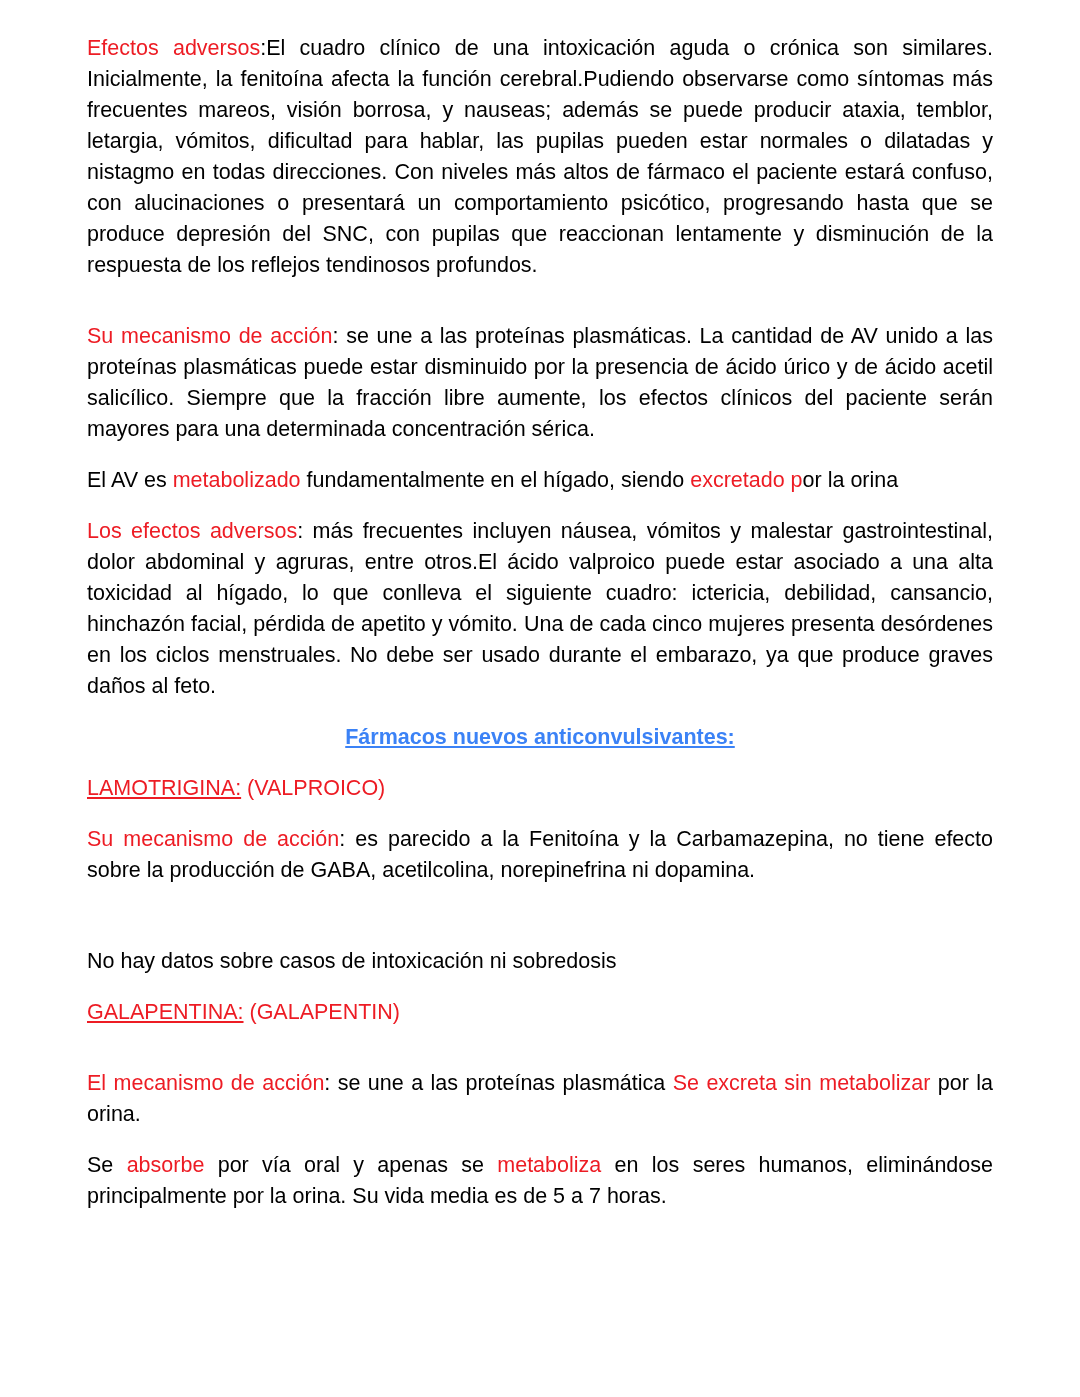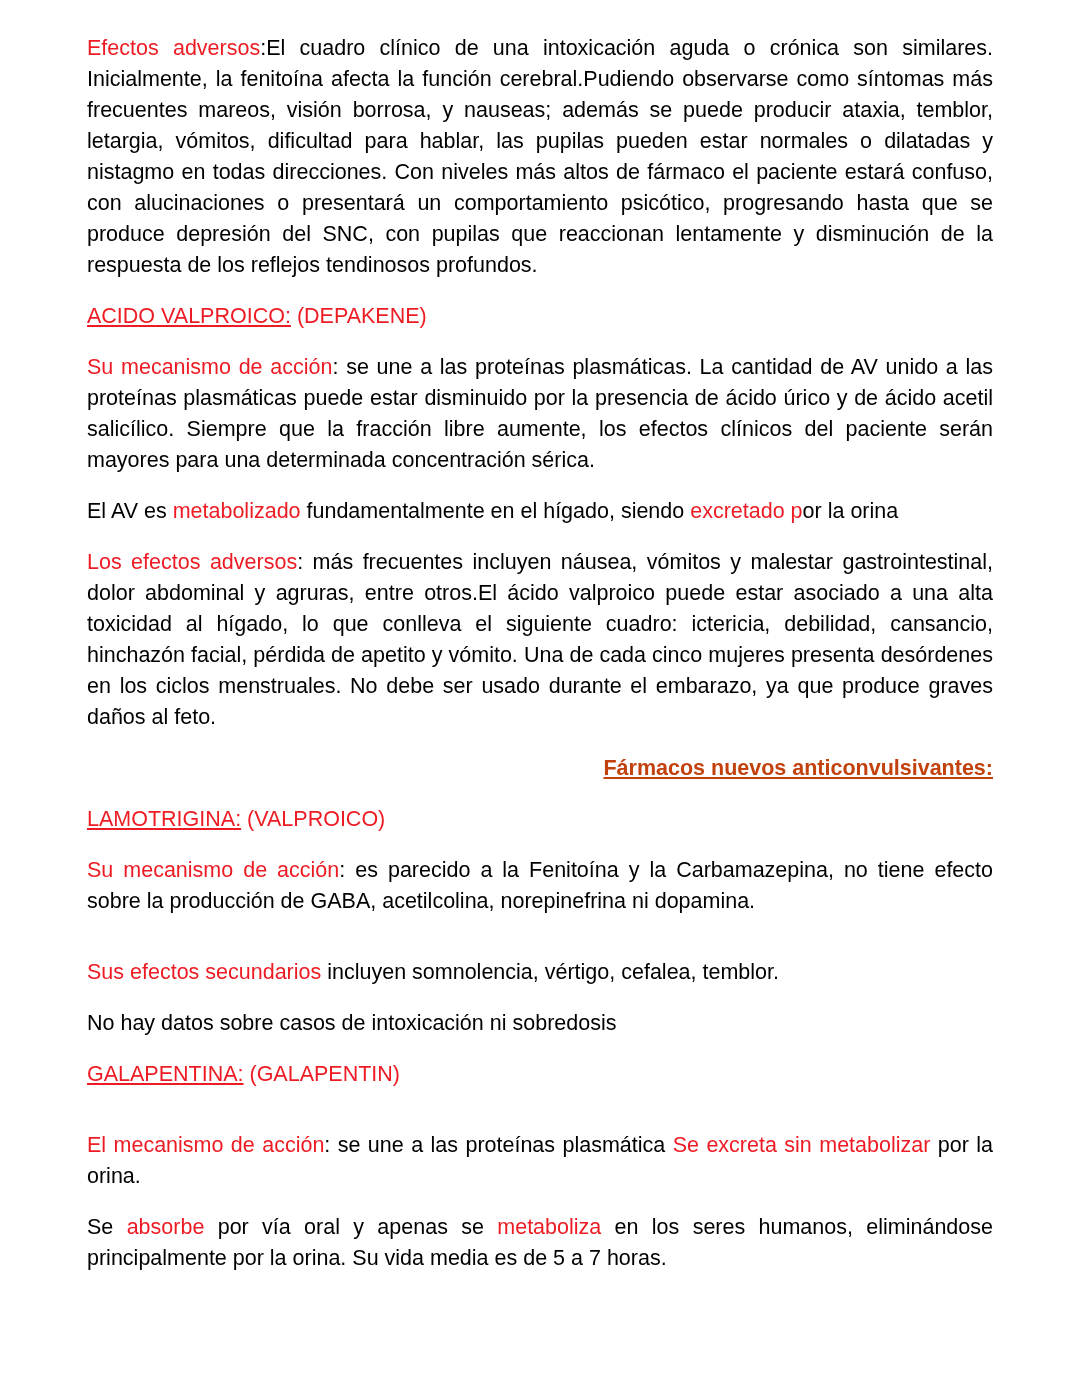--- a/index.html
+++ b/index.html
@@ -48,49 +48,47 @@
   .heading-red {
     font-size: 21.5px;
     line-height: 31px;
     color: #ED1C24;
     text-align: left;
     margin: 0;
   }
   .heading-black-bold {
     font-size: 21.5px;
     line-height: 31px;
-    color: #c2410c;
+    color: #3b82f6;
     font-weight: bold;
-    text-align: right;
+    text-align: center;
     margin: 0;
   }
 </style>
 </head>
 <body>
 
 <div id="page">
   <div class="doc-body" id="doc-body">
       <p class="para" id="efectos-adversos-fenitoina"><span class="red">Efectos adversos</span><span>:El cuadro clínico de una intoxicación aguda o crónica son similares. Inicialmente, la fenitoína afecta la función cerebral.Pudiendo observarse como síntomas más frecuentes mareos, visión borrosa, y nauseas; además se puede producir ataxia, temblor, letargia, vómitos, dificultad para hablar, las pupilas pueden estar normales o dilatadas y nistagmo en todas direcciones. Con niveles más altos de fármaco el paciente estará confuso, con alucinaciones o presentará un comportamiento psicótico, progresando hasta que se produce depresión del SNC, con pupilas que reaccionan lentamente y disminución de la respuesta de los reflejos tendinosos profundos.</span></p>
       <div class="gap-md"></div>
-      <p class="heading-red" id="acido-valproico-heading"><span class="red u">ACIDO VALPROICO:</span><span class="red"> (DEPAKENE)</span></p>
       <div class="gap-md"></div>
       <p class="para" id="av-mecanismo"><span class="red"> Su mecanismo de acción</span><span>: se une a  las proteínas plasmáticas. La cantidad de AV unido a las proteínas plasmáticas puede estar disminuido por la presencia de ácido úrico y de  ácido acetil salicílico. Siempre que la fracción libre aumente, los efectos clínicos del paciente serán mayores para una determinada concentración sérica.</span></p>
       <div class="gap-md"></div>
       <p class="para" id="av-metabolismo"><span>El AV es </span><span class="red">metabolizado</span><span> fundamentalmente en el hígado, siendo </span><span class="red">excretado p</span><span>or la orina</span></p>
       <div class="gap-md"></div>
       <p class="para" id="av-efectos-adversos"><span class="red">Los efectos adversos</span><span>: más frecuentes incluyen náusea, vómitos y malestar gastrointestinal, dolor abdominal y agruras, entre otros.El ácido valproico puede estar asociado a una alta toxicidad al hígado, lo que conlleva el siguiente cuadro: ictericia, debilidad, cansancio, hinchazón facial, pérdida de apetito y vómito.  Una de cada cinco mujeres presenta desórdenes en los ciclos menstruales. No debe ser usado durante el embarazo, ya que produce graves daños al feto.</span></p>
       <div class="gap-md"></div>
       <p class="heading-black-bold" id="farmacos-nuevos-heading"><span class="u b">Fármacos nuevos anticonvulsivantes:</span></p>
       <div class="gap-md"></div>
       <p class="heading-red" id="lamotrigina-heading"><span class="red u">LAMOTRIGINA:</span><span class="red"> (VALPROICO)</span></p>
       <div class="gap-md"></div>
       <p class="para" id="lamotrigina-mecanismo"><span class="red">Su mecanismo de acción</span><span>: es parecido a la Fenitoína y la Carbamazepina, no tiene efecto sobre la producción de GABA, acetilcolina, norepinefrina ni dopamina.</span></p>
       <div class="gap-md"></div>
       <div class="gap-md"></div>
-      <p class="para" id="lamotrigina-efectos"><span class="red">Sus efectos secundarios</span><span> incluyen somnolencia, vértigo, cefalea, temblor.</span></p>
       <div class="gap-md"></div>
       <p class="para" id="lamotrigina-intoxicacion"><span>No hay datos sobre casos de intoxicación ni sobredosis</span></p>
       <div class="gap-md"></div>
       <p class="heading-red" id="galapentina-heading"><span class="red u">GALAPENTINA:</span><span class="red"> (GALAPENTIN)</span></p>
       <div class="gap-md"></div>
       <div class="gap-md"></div>
       <p class="para" id="galapentina-mecanismo"><span class="red">El mecanismo de acción</span><span>: se une a las proteínas plasmática </span><span class="red">Se excreta sin metabolizar</span><span> por la orina.</span></p>
       <div class="gap-md"></div>
       <p class="para" id="galapentina-absorcion"><span>Se </span><span class="red">absorbe</span><span> por vía oral y apenas se </span><span class="red">metaboliza</span><span> en los seres humanos, eliminándose principalmente por la orina. Su vida media es de 5 a 7 horas.</span></p>
     </div>

